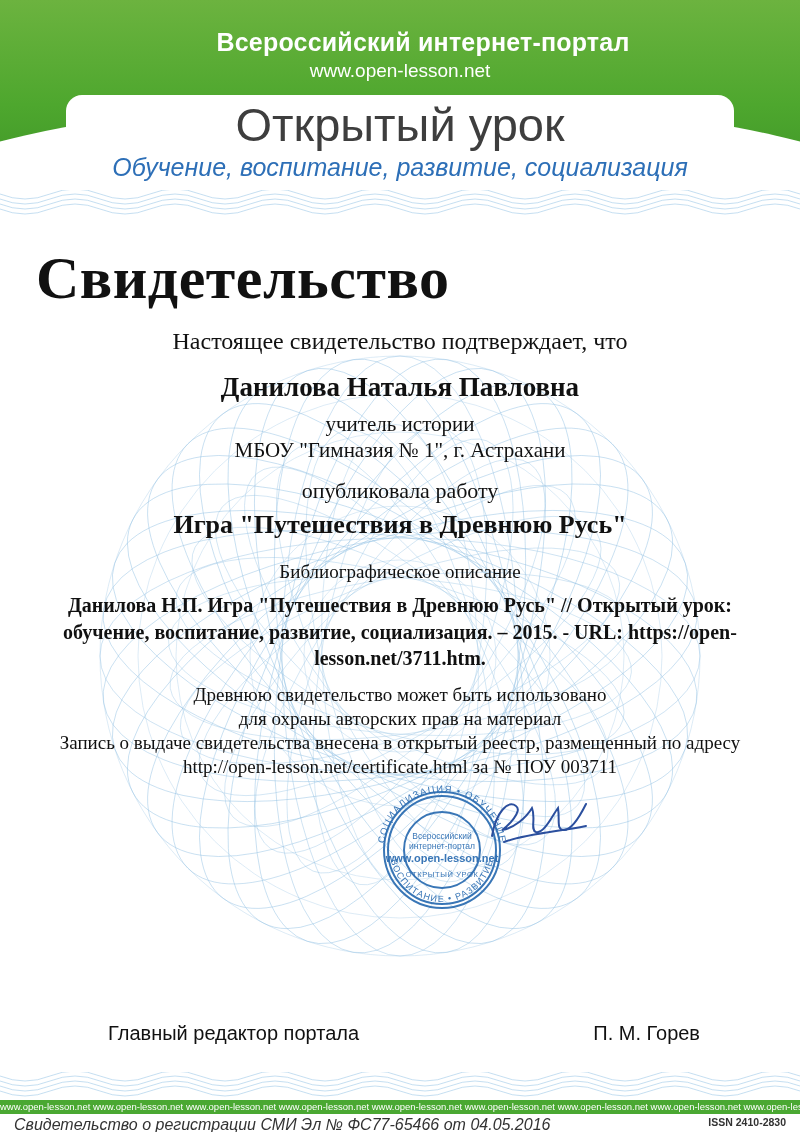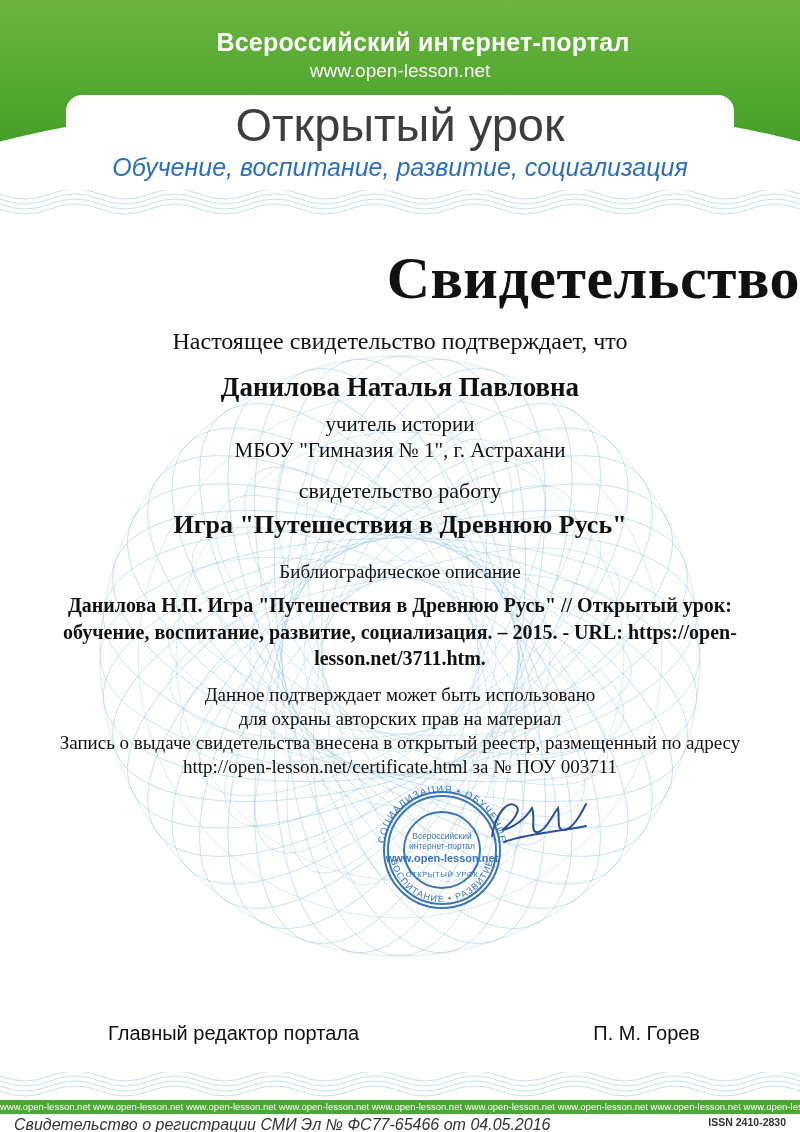--- a/index.html
+++ b/index.html
@@ -117,21 +117,21 @@
     top: 186px;
     width: 800px;
     height: 915px;
     z-index: 2;
   }
 
   .cert-heading {
     position: absolute;
     left: 0; right: 0;
     top: 58px;
-    text-align: right;
+    text-align: left;
     font-size: 60px;
     font-weight: bold;
     color: #111111;
     letter-spacing: .5px;
     margin-left: 36px;
   }
   .line {
     position: absolute;
     left: 40px;
     right: 40px;
@@ -356,26 +356,26 @@
     </svg>
   </div>
 
   <div class="body">
     <div class="cert-heading">Свидетельство</div>
 
     <div class="line l-name">Данилова Наталья Павловна</div>
     <div class="line l-confirm">Настоящее свидетельство подтверждает, что</div>
     <div class="line l-role">учитель истории</div>
     <div class="line l-school">МБОУ "Гимназия № 1", г. Астрахани</div>
-    <div class="line l-pub">свидетельство работу</div>
+    <div class="line l-pub">опубликовала работу</div>
     <div class="line l-work">Игра "Путешествия в Древнюю Русь"</div>
     <div class="line l-biblabel">Библиографическое описание</div>
     <div class="line l-bib">Данилова Н.П. Игра "Путешествия в Древнюю Русь" // Открытый урок: обучение, воспитание, развитие, социализация. – 2015. - URL: https://open-lesson.net/3711.htm.</div>
 
-    <div class="line l-note1">Данное подтверждает может быть использовано</div>
+    <div class="line l-note1">Древнюю свидетельство может быть использовано</div>
     <div class="line l-note2">для охраны авторских прав на материал</div>
     <div class="line l-note3">Запись о выдаче свидетельства внесена в открытый реестр, размещенный по адресу</div>
     <div class="line l-note4">http://open-lesson.net/certificate.html за № ПОУ 003711</div>
 
 
     <div class="sig-row">
       <div class="sig-label">Главный редактор портала</div>
       <div class="sig-person">П. М. Горев</div>
     </div>
   </div>

